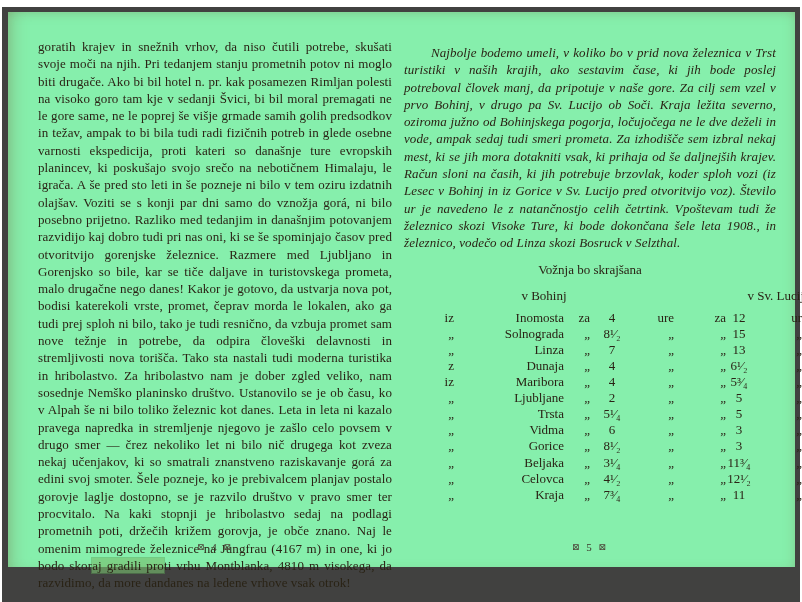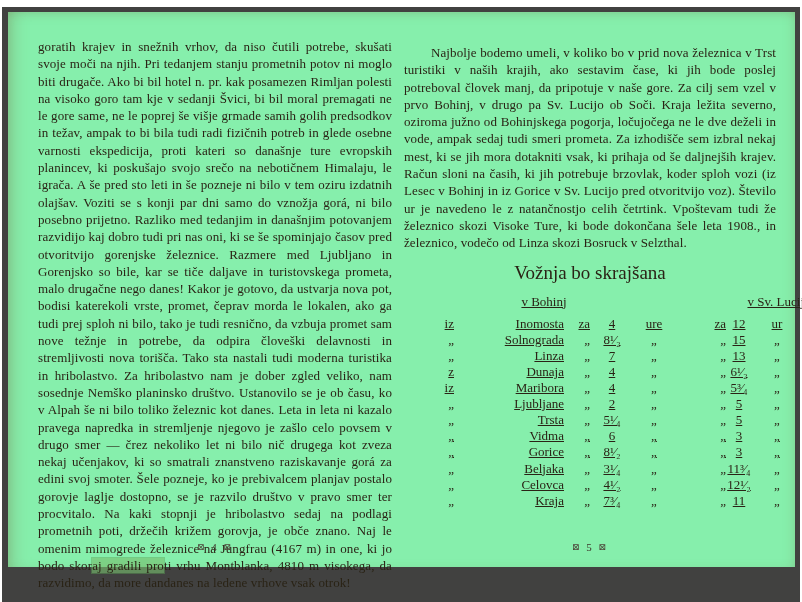--- a/index.html
+++ b/index.html
@@ -23,46 +23,45 @@
   .page{
     position:absolute;top:0;height:100%;
   }
   .page-left{left:30px;width:354px;}
   .page-right{left:396px;width:372px;}
   .body-text{
     font-size:13px;line-height:17.3px;text-align:justify;
     letter-spacing:.1px;
   }
   .page-left .body-text{margin-top:26px;}
-  .page-right .body-text{margin-top:32px;}
+  .page-right .body-text{margin-top:32px;font-style:italic;}
   .indent{text-indent:27px;}
   .hl{
     background:rgba(120,190,110,.62);
     box-shadow:0 0 0 1px rgba(90,160,85,.45);
   }
   .table-block{margin-top:10px;}
   .table-title{
-    text-align:center;font-size:19px;margin:8px 0 10px 0;
+    text-align:center;font-size:13px;margin:8px 0 10px 0;
   }
   .trow{
     display:grid;
     grid-template-columns:24px 110px 26px 44px 40px 52px 26px 50px 30px;
     font-size:13px;line-height:16.1px;
     padding-left:26px;
-    text-decoration:underline;
   }
   .thead{margin-bottom:6px;}
   .thead .h1{grid-column:2 / span 3;text-align:center;}
   .thead .h2{grid-column:7 / span 3;text-align:center;}
   .tc{white-space:nowrap;}
   .tc-prefix{text-align:right;}
   .tc-city{text-align:right;}
   .tc-q1,.tc-q2{text-align:right;}
   .tc-v1,.tc-v2{text-align:center;}
-  .tc-u1,.tc-u2{text-align:center;}
+  .tc-u1,.tc-u2{text-align:right;}
   .closing{margin-top:12px;}
   .page-footer{
     position:absolute;bottom:14px;left:0;width:100%;
     text-align:center;font-size:11px;color:#3c362a;
     letter-spacing:2px;
   }
   .orn{font-size:9px;color:#4d473a;position:relative;top:-1px;}
 </style>
 </head>
 <body>

